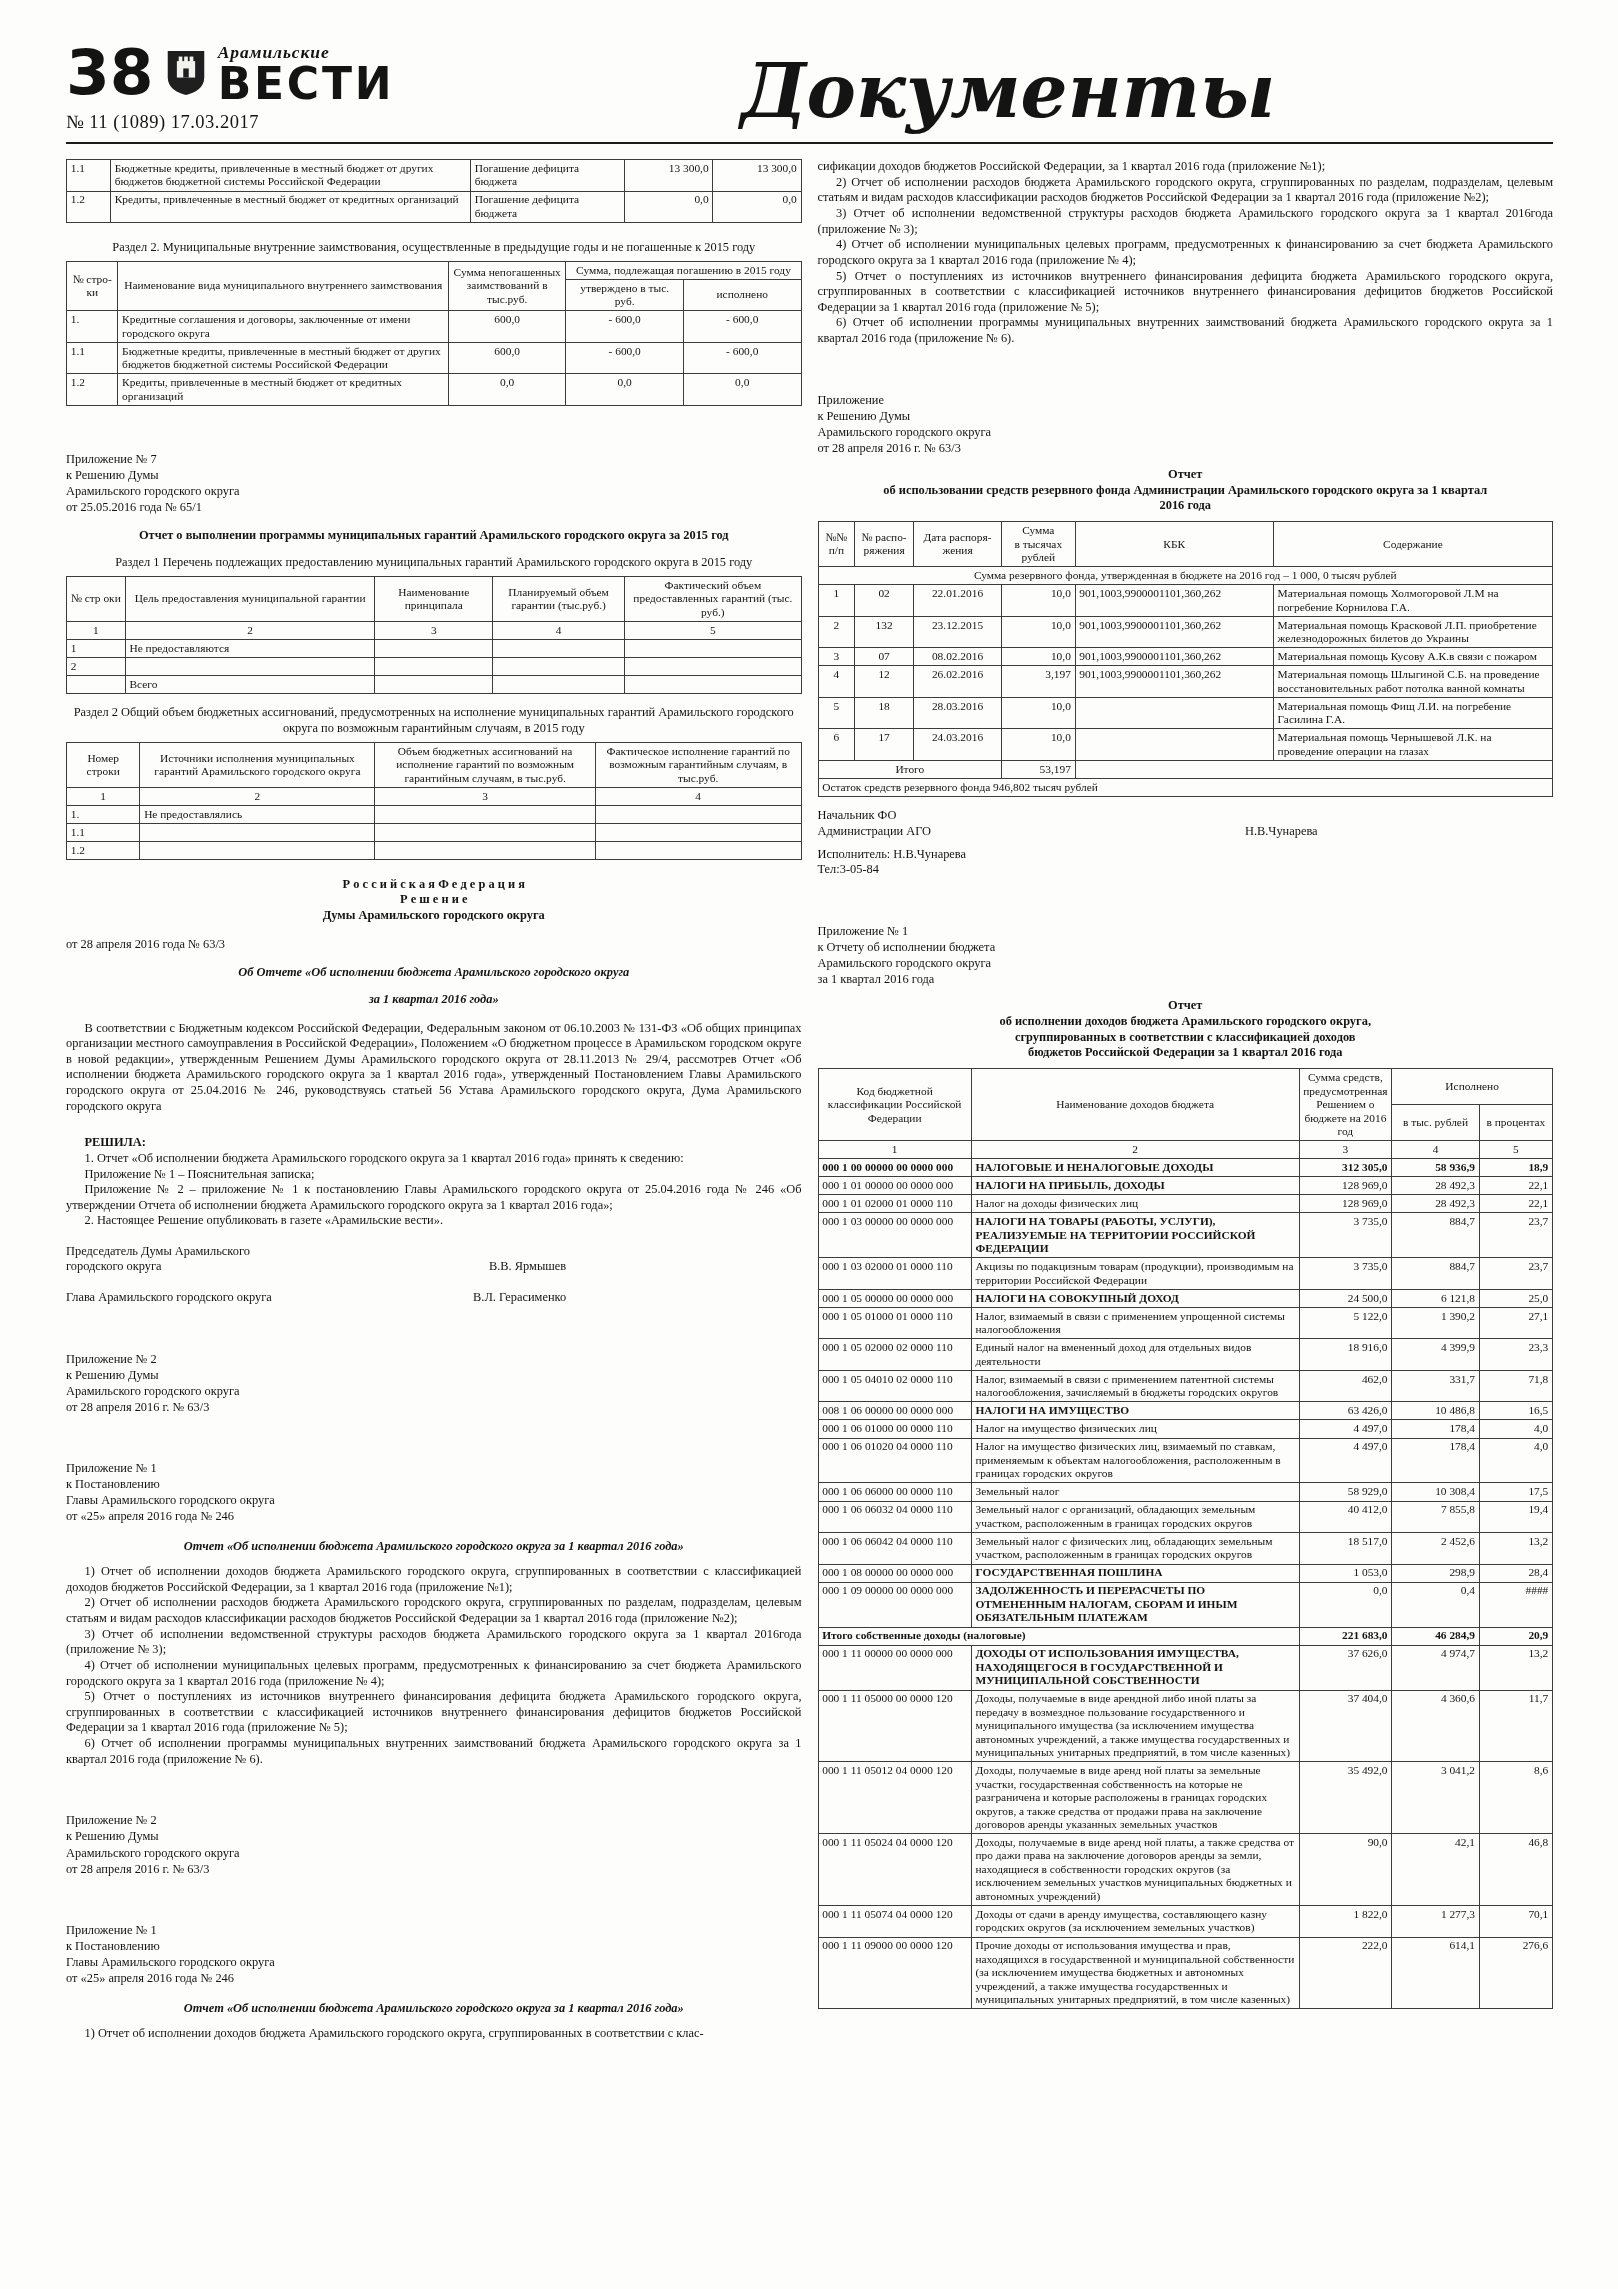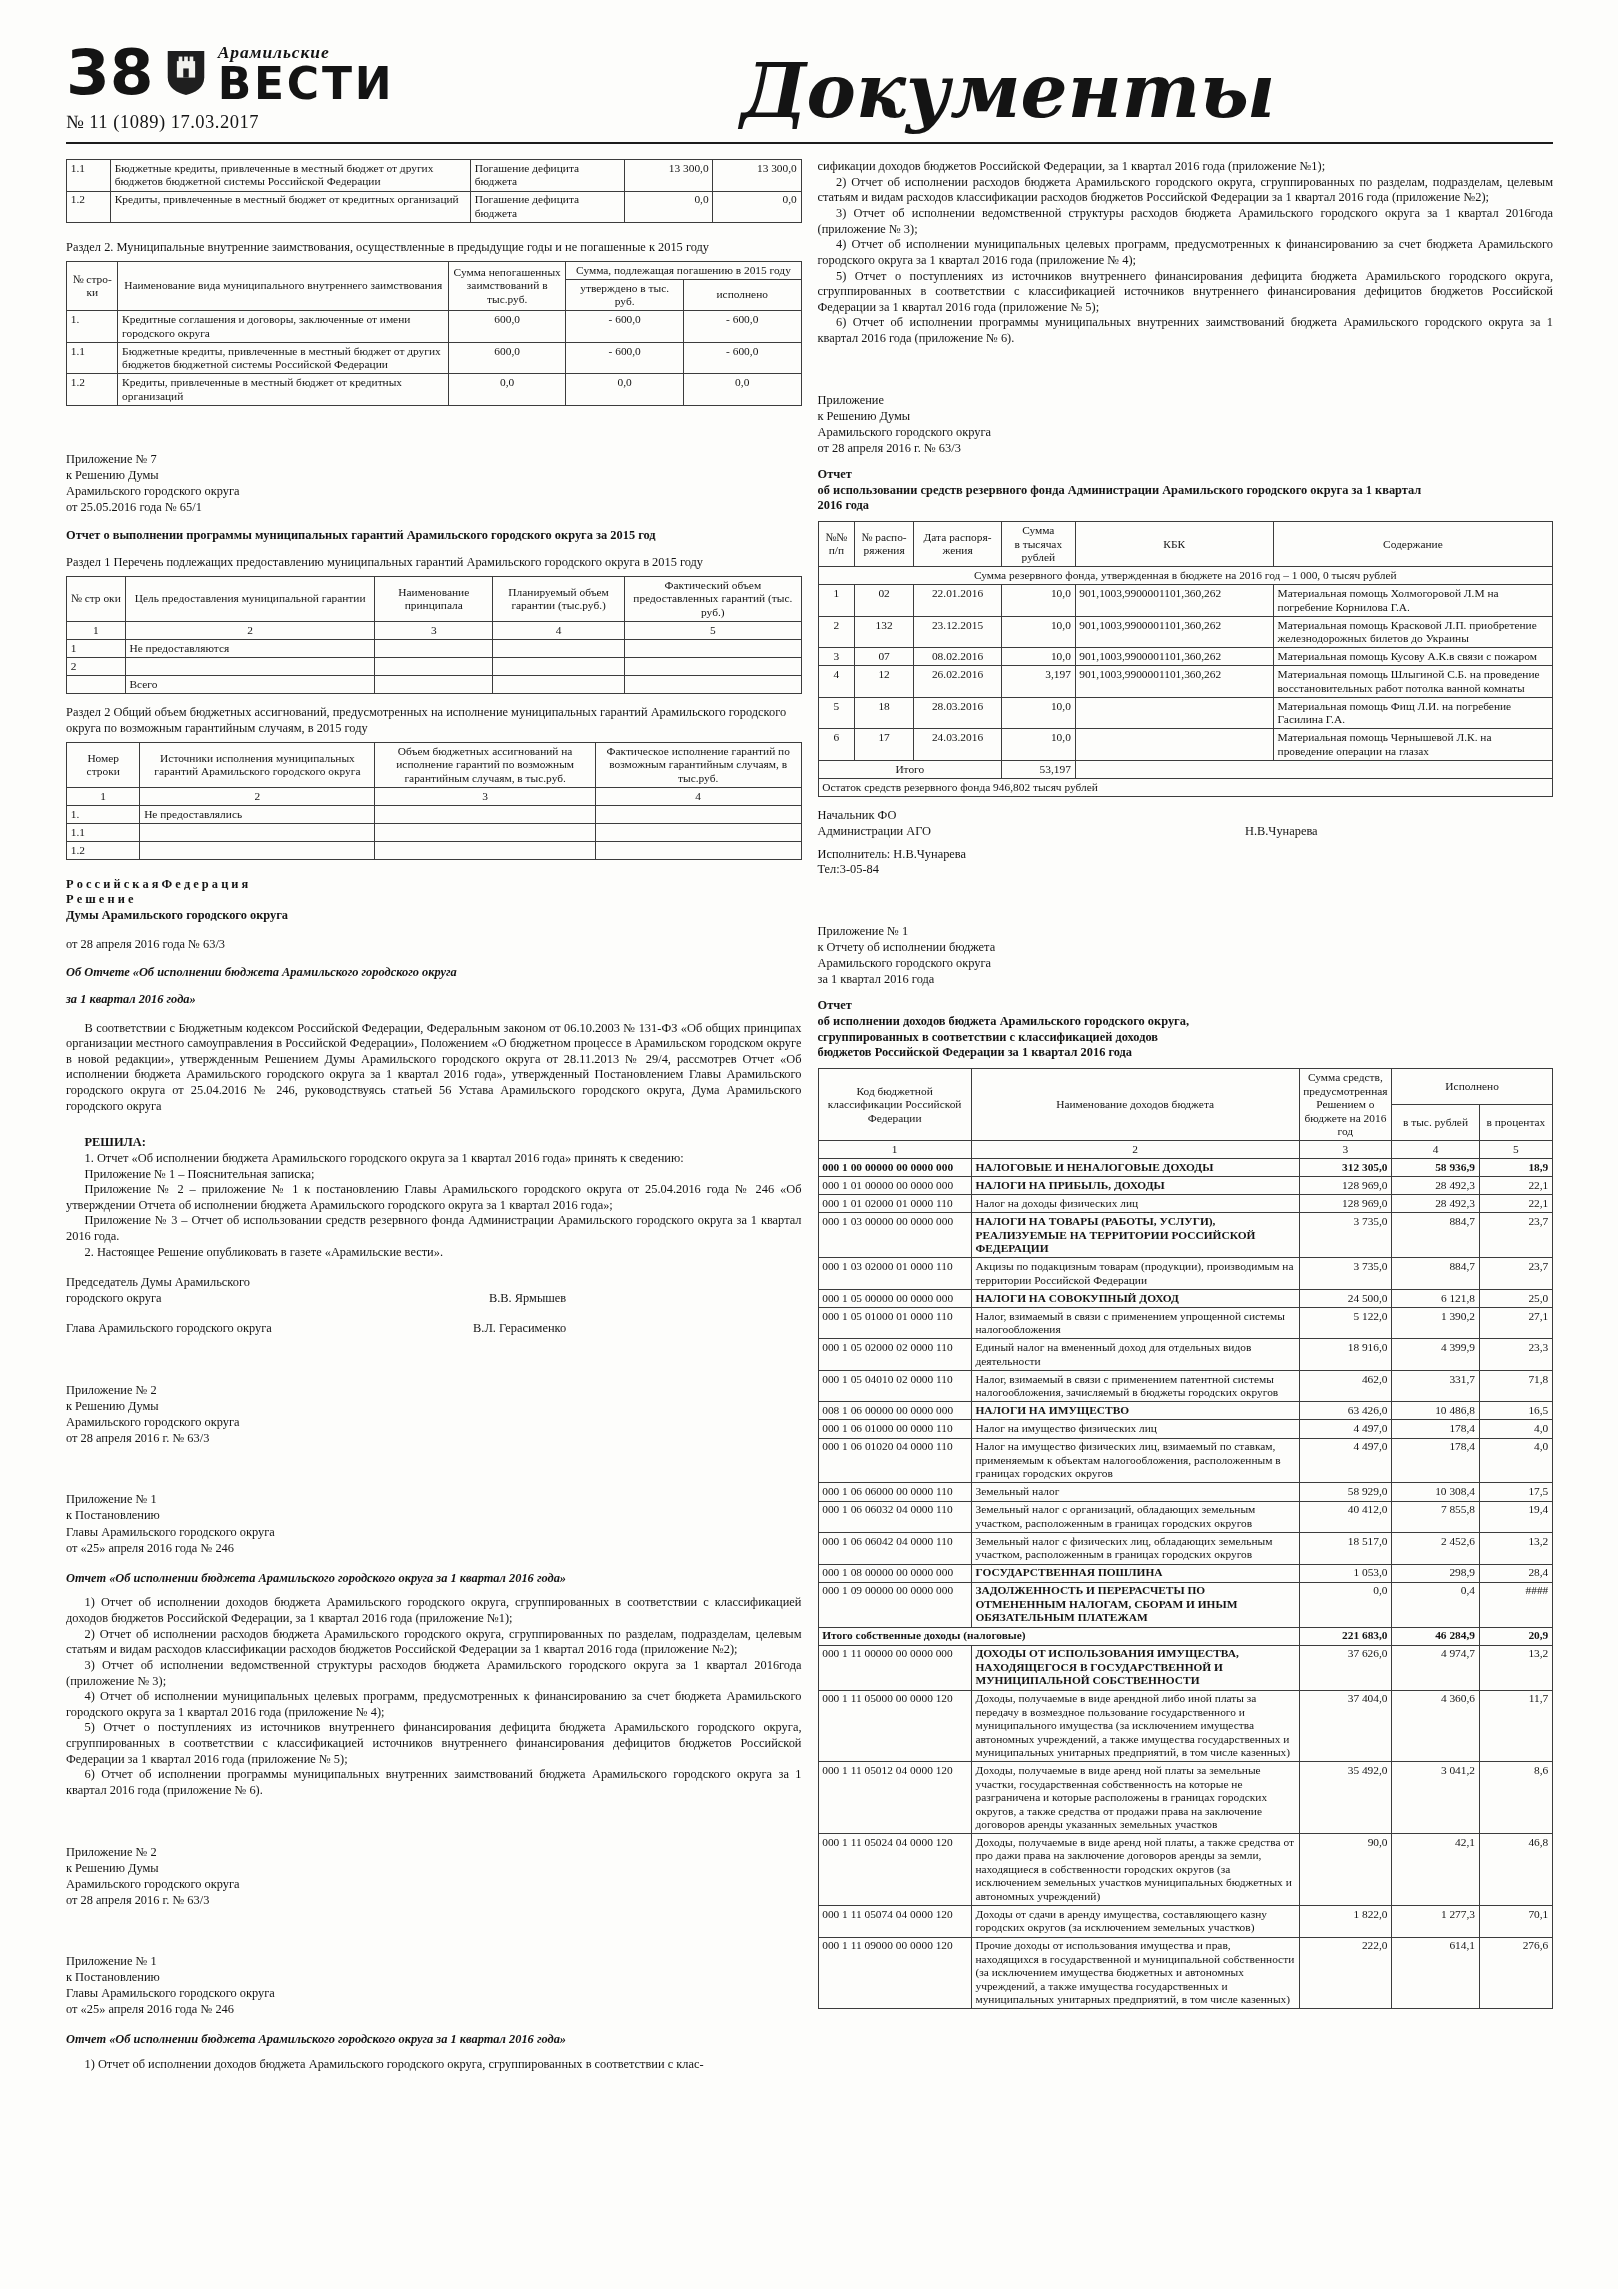--- a/index.html
+++ b/index.html
@@ -17,21 +17,21 @@
   .brand-bottom { font-family:"DejaVu Sans",sans-serif; font-weight:bold; font-size:44px; line-height:.95; letter-spacing:2.8px; }
   .issue { font-size:18.5px; margin-top:7.4px; letter-spacing:0.5px; }
   .doc-title { flex:1; text-align:center; font-family:"DejaVu Serif",serif; font-style:italic; font-weight:bold; font-size:74px; line-height:1; padding-bottom:5.5px; }
   .rule { border-top:2.8px solid #1c1c1c; margin-top:9.2px; margin-bottom:14.8px; }
 
   
   .cols { display:flex; gap:16px; }
   .col { flex:1; min-width:0; font-size:12.4px; line-height:1.26; }
 
   
-  .c { }
+  .c { text-align:center; }
   .b { font-weight:bold; }
   .i { font-style:italic; }
   .jt { text-align:justify; }
   .ind { text-indent:18.5px; }
   .mt4{margin-top:21px}.mt8{margin-top:7.4px}.mt10{margin-top:9.2px}
   .mt12{margin-top:11px}.mt14{margin-top:13px}.mt16{margin-top:14.8px}.mt18{margin-top:16.6px}
   .mb6{margin-bottom:5.5px}
   .w62 { width:62%; }
   .app { text-align:left; line-height:1.3;margin-top:45px; }
   .pts p { text-align:justify; text-indent:18.5px; margin:0; }
@@ -279,21 +279,20 @@
         </div>
 
       <p class="jt ind mt14">В соответствии с Бюджетным кодексом Российской Федерации, Федеральным законом от 06.10.2003 № 131-ФЗ «Об общих принципах организации местного самоуправления в Российской Федерации», Положением «О бюджетном процессе в Арамильском городском округе в новой редакции», утвержденным Решением Думы Арамильского городского округа от 28.11.2013 № 29/4, рассмотрев Отчет «Об исполнении бюджета Арамильского городского округа за 1 квартал 2016 года», утвержденный Постановлением Главы Арамильского городского округа от 25.04.2016 № 246, руководствуясь статьей 56 Устава Арамильского городского округа, Дума Арамильского городского округа</p>
 
       <p class="b ind mt4">РЕШИЛА:</p>
 
       <div class="pts">
           <p>1. Отчет «Об исполнении бюджета Арамильского городского округа за 1 квартал 2016 года» принять к сведению:</p>
           <p>Приложение № 1 – Пояснительная записка;</p>
           <p>Приложение № 2 – приложение № 1 к постановлению Главы Арамильского городского округа от 25.04.2016 года № 246 «Об утверждении Отчета об исполнении бюджета Арамильского городского округа за 1 квартал 2016 года»;</p>
-          <p>Приложение № 3 – Отчет об использовании средств резервного фонда Администрации Арамильского городского округа за 1 квартал 2016 года.</p>
           <p>2. Настоящее Решение опубликовать в газете «Арамильские вести».</p>
         </div>
 
       <div class="sig mt16">
         <span>Председатель Думы Арамильского
 городского округа</span>
         <span>В.В. Ярмышев</span>
       </div>
 
       <div class="sig mt16">

